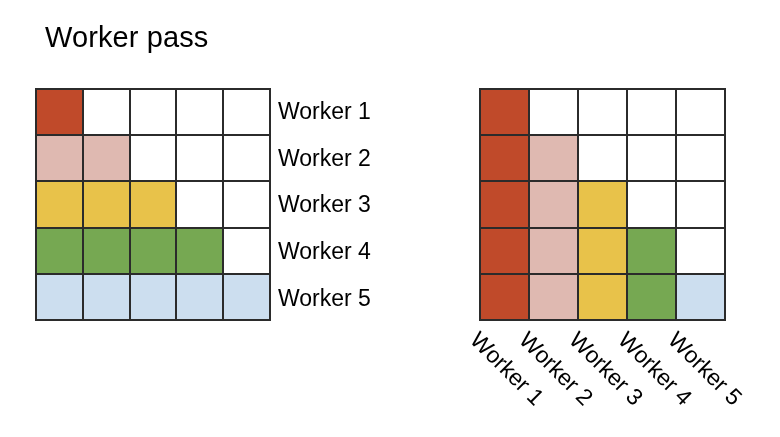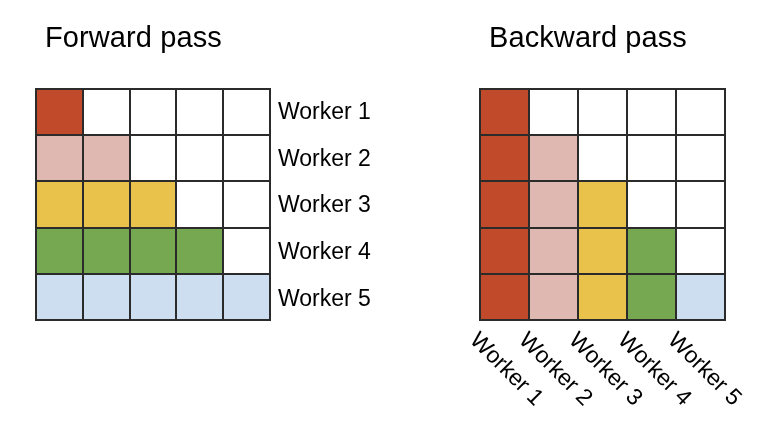--- a/index.html
+++ b/index.html
@@ -92,21 +92,21 @@
     white-space: nowrap;
     transform-origin: left top;
     transform: rotate(45deg);
   }
 </style>
 </head>
 <body>
 
 <div class="panel" id="panel-forward">
 
-  <div class="panel-title" id="title-forward">Forward pass</div>
+  <div class="panel-title" id="title-forward">Worker pass</div>
 
   <div class="grid" id="grid-forward">
       <div class="cell" style="background: rgb(192, 74, 42);"></div>
       <div class="cell" style="background: rgb(255, 255, 255);"></div>
       <div class="cell" style="background: rgb(255, 255, 255);"></div>
       <div class="cell" style="background: rgb(255, 255, 255);"></div>
       <div class="cell" style="background: rgb(255, 255, 255);"></div>
       <div class="cell" style="background: rgb(223, 185, 177);"></div>
       <div class="cell" style="background: rgb(223, 185, 177);"></div>
       <div class="cell" style="background: rgb(255, 255, 255);"></div>
@@ -133,21 +133,20 @@
       <div class="row-label">Worker 1</div>
       <div class="row-label">Worker 2</div>
       <div class="row-label">Worker 3</div>
       <div class="row-label">Worker 4</div>
       <div class="row-label">Worker 5</div>
     </div>
 </div>
 
 <div class="panel" id="panel-backward">
 
-  <div class="panel-title" id="title-backward">Backward pass</div>
 
   <div class="grid" id="grid-backward">
       <div class="cell" style="background: rgb(192, 74, 42);"></div>
       <div class="cell" style="background: rgb(255, 255, 255);"></div>
       <div class="cell" style="background: rgb(255, 255, 255);"></div>
       <div class="cell" style="background: rgb(255, 255, 255);"></div>
       <div class="cell" style="background: rgb(255, 255, 255);"></div>
       <div class="cell" style="background: rgb(192, 74, 42);"></div>
       <div class="cell" style="background: rgb(223, 185, 177);"></div>
       <div class="cell" style="background: rgb(255, 255, 255);"></div>

